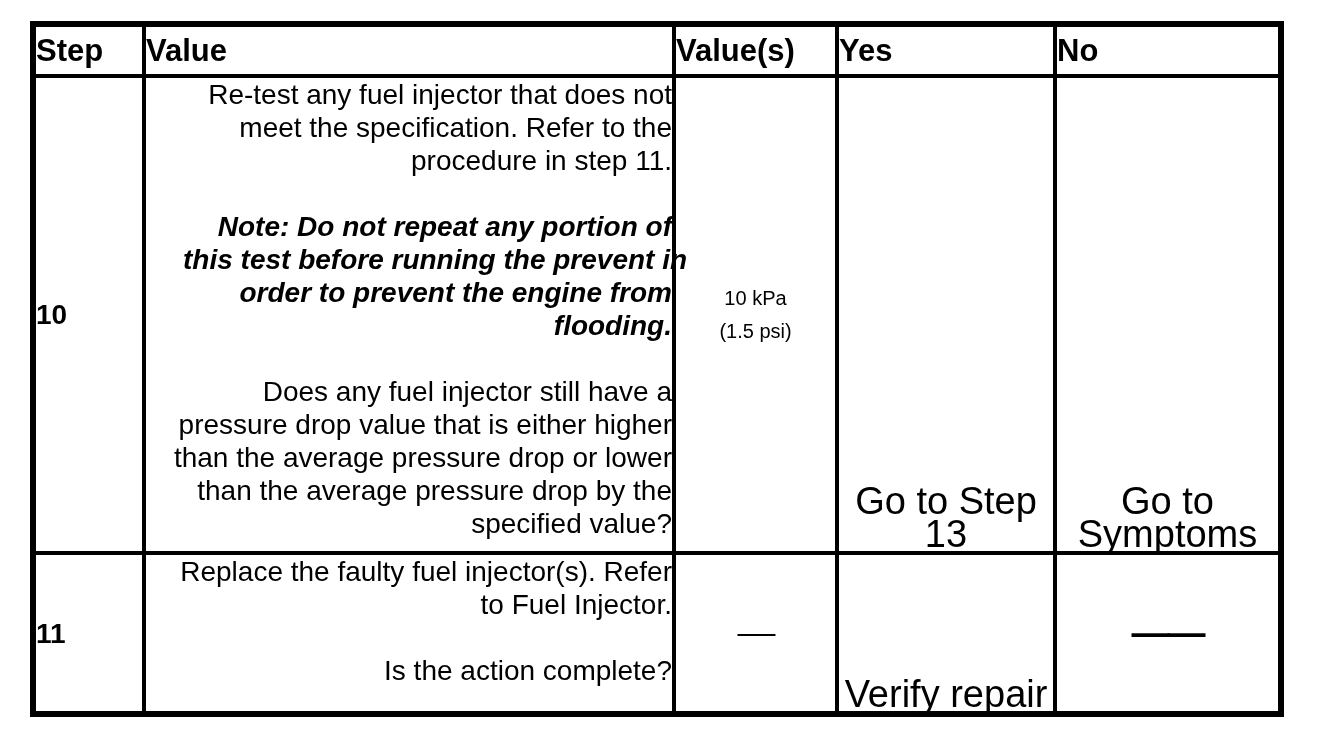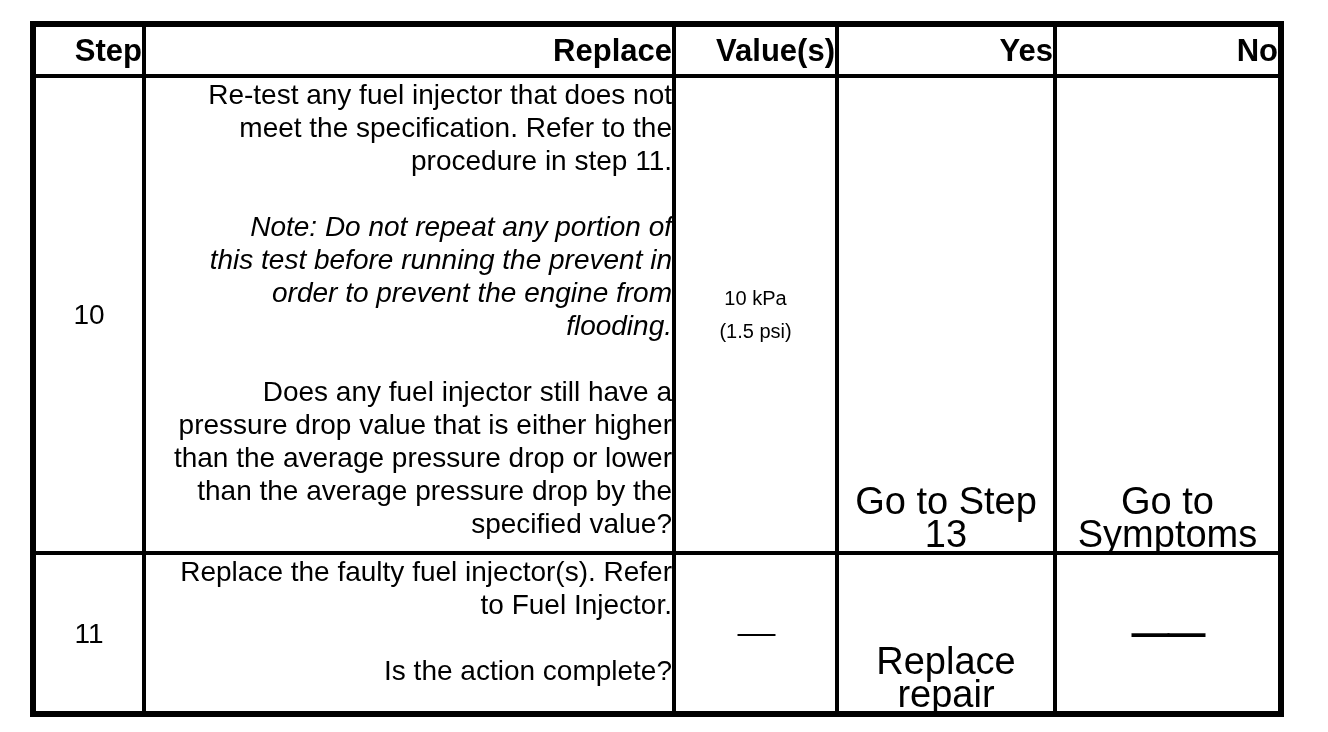--- a/index.html
+++ b/index.html
@@ -32,41 +32,42 @@
     padding: 0;
     background: #ffffff;
   }
   thead tr { height: 52px; }
   tr.row-a { height: 477px; }
   tr.row-b { height: 161px; }
 
   th.hdr {
     font-size: 31px;
     font-weight: bold;
-    text-align: right;
+    text-align: left;
     vertical-align: middle;
     border-bottom-width: 5px;
   }
   td.step {
     font-size: 28px;
-    text-align: center;
+    text-align: left;
     vertical-align: middle;
     line-height: 33px;
+    font-weight: bold;
   }
   td.action {
     font-size: 28px;
     text-align: right;
     vertical-align: top;
     padding: 6px 12px 24px 14px;
     line-height: 33px;
   }
   .para { margin: 0 0 33px 0; }
   .para:last-child { margin-bottom: 0; padding-left: 24px; }
   .para div { line-height: 33px; white-space: nowrap; }
-  .para.note { font-weight: normal; font-style: italic; padding-left: 37px; }
+  .para.note { font-weight: bold; font-style: italic; padding-left: 37px; }
 
   td.value {
     font-size: 20px;
     text-align: center;
     vertical-align: middle;
     line-height: 33px;
   }
   td.answer {
     font-size: 38px;
     text-align: center;
@@ -86,21 +87,21 @@
     <colgroup>
       <col style="width:111px">
       <col style="width:530px">
       <col style="width:163px">
       <col style="width:218px">
       <col style="width:226px">
     </colgroup>
     <thead>
       <tr>
         <th class="hdr">Step</th>
-        <th class="hdr">Replace</th>
+        <th class="hdr">Value</th>
         <th class="hdr">Value(s)</th>
         <th class="hdr">Yes</th>
         <th class="hdr">No</th>
       </tr>
     </thead>
     <tbody>
       <tr class="row-a">
         <td class="step">10</td>
         <td class="action">
           <div class="para">
@@ -139,20 +140,20 @@
               <div>Replace the faulty fuel injector(s). Refer</div>
               <div>to Fuel Injector.</div>
             </div>
           <div class="para">
               <div>Is the action complete?</div>
             </div>
         </td>
         <td class="value dash-cell">
             <div>——</div>
           </td>
-        <td class="answer va-bottom">Replace repair</td>
+        <td class="answer va-bottom">Verify repair</td>
         <td class="answer va-middle dash-cell">
             <div>——</div>
           </td>
       </tr>
     </tbody>
   </table>
 </div>
 
 </body></html>

